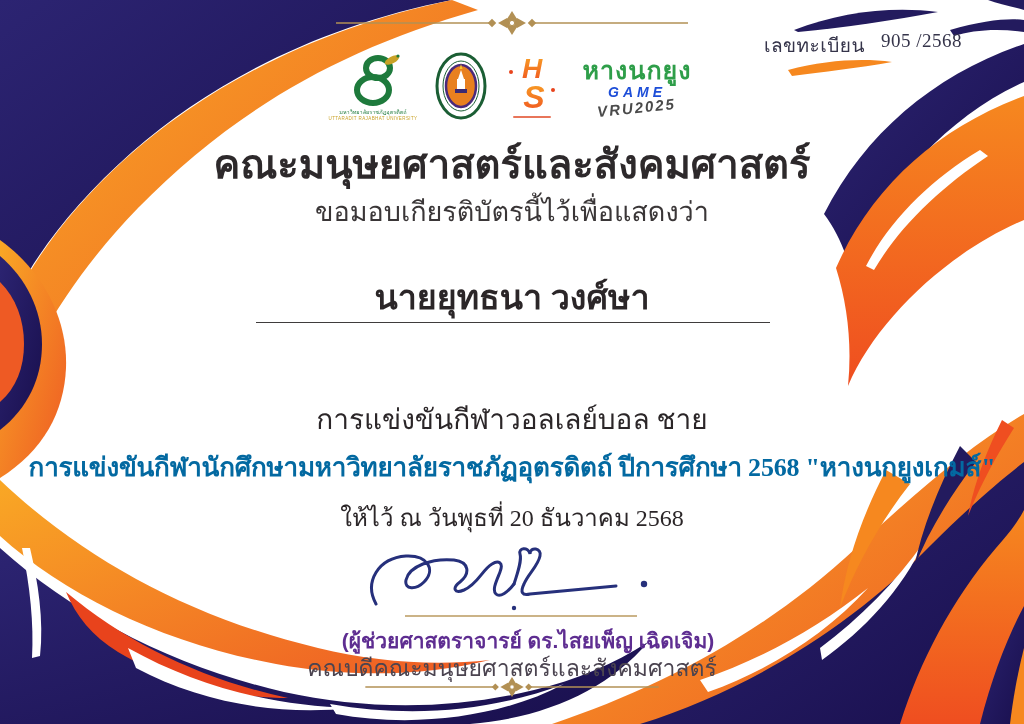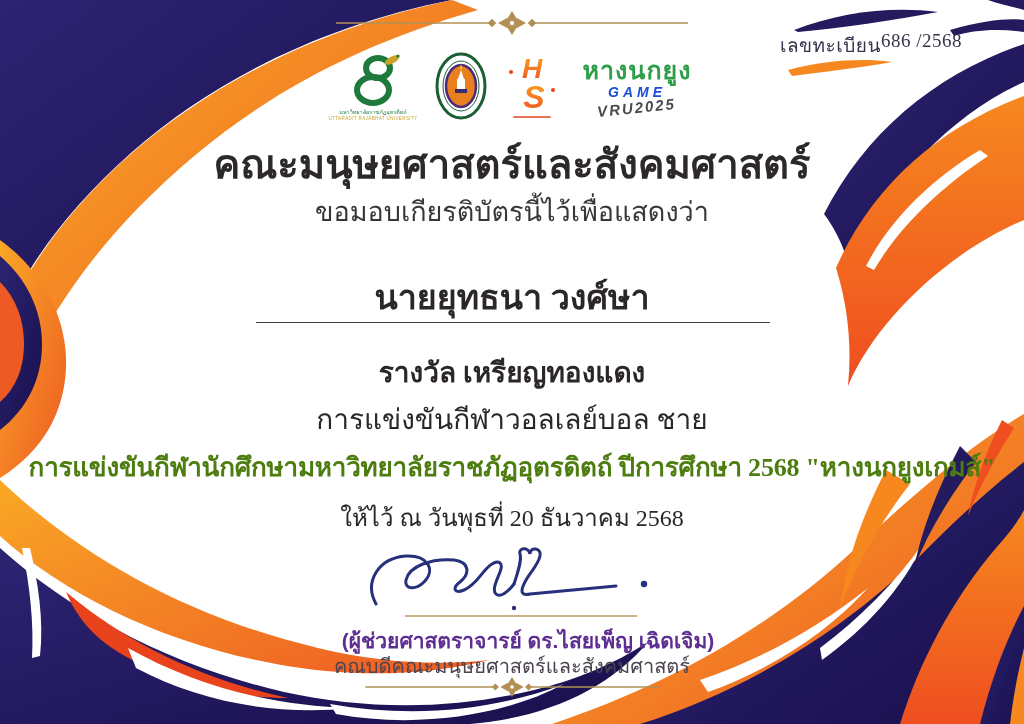--- a/index.html
+++ b/index.html
@@ -3,21 +3,21 @@
 <meta charset="utf-8">
 <style>
   html,body{margin:0;padding:0;background:#ffffff;}
   .certificate{
     position:relative;width:1024px;height:724px;overflow:hidden;background:#ffffff;
     font-family:"Liberation Serif","DejaVu Serif",serif;color:#2b2628;
   }
   .bg{position:absolute;left:0;top:0;width:1024px;height:724px;}
   .abs{position:absolute;left:0;right:0;text-align:center;}
   .reg{
-    position:absolute;top:30px;right:62px;display:flex;gap:0;
+    position:absolute;top:30px;right:62px;display:flex;gap:16px;
     font-size:19px;color:#35344a;letter-spacing:.5px;
   }
   .ornament{position:absolute;left:0;right:0;display:flex;justify-content:center;}
   .ornament-top{top:10px;}
   .ornament-bottom{top:676px;}
   .logos{
     position:absolute;top:46px;left:0;right:0;height:80px;
     display:flex;align-items:center;justify-content:center;gap:16px;
   }
   .logo1{display:flex;flex-direction:column;align-items:center;width:92px;}
@@ -27,26 +27,26 @@
     font-family:"Liberation Sans",sans-serif;}
   .logo-game .l1{font-size:25px;font-weight:bold;color:#2e9e49;letter-spacing:1px;}
   .logo-game .l2{font-size:14px;font-weight:bold;font-style:italic;color:#1d4ed8;letter-spacing:4px;margin-top:2px;}
   .logo-game .l3{font-size:15px;font-weight:bold;font-style:italic;color:#4a4a4a;letter-spacing:2px;transform:rotate(-6deg);margin-top:1px;}
   .title{top:132px;font-size:40px;font-weight:bold;color:#2d292b;}
   .subtitle{top:190px;font-size:27px;color:#3a3637;}
   .recipient{top:270px;font-size:34px;font-weight:bold;}
   .name-line{position:absolute;top:322px;left:256px;width:514px;height:0;border-top:1.6px solid #3f3c3c;}
   .award{top:350px;font-size:28px;font-weight:bold;}
   .event{top:397px;font-size:28px;text-align:center;}
-  .competition{top:446px;font-size:26px;font-weight:bold;white-space:nowrap;letter-spacing:-0.2px;color:#4d7c0f;}
+  .competition{top:446px;font-size:26px;font-weight:bold;white-space:nowrap;letter-spacing:-0.2px;color:#0369a1;}
   .issued{top:498px;font-size:24px;}
   .sig-wrap{position:absolute;top:546px;left:0;right:0;display:flex;justify-content:center;}
   .sig-line{position:absolute;top:615px;left:405px;width:232px;height:0;border-top:2px solid #cbb387;}
   .signer{top:624px;font-size:21px;font-weight:bold;color:#5e2d91;font-family:"Liberation Sans",sans-serif;padding-left:32px;}
-  .signer-title{top:650px;font-size:20px;color:#4b4450;font-family:"Liberation Sans",sans-serif;}
+  .signer-title{top:650px;font-size:23px;color:#4b4450;font-family:"Liberation Sans",sans-serif;}
 </style>
 </head>
 <body>
 
 <div class="certificate">
 
   <svg class="bg" viewBox="0 0 1024 724" aria-hidden="true">
     <defs>
       <linearGradient id="og1" x1="0" y1="0" x2="1" y2="1">
         <stop offset="0" stop-color="#f9a825"></stop>
@@ -98,21 +98,21 @@
     <path d="M0 480 C84 560 192 618 318 648 C376 662 434 666 490 660 C426 676 350 678 276 664 C166 644 66 596 0 536 Z" fill="url(#og1)"></path>
     <path d="M0 548 C76 616 172 666 284 692 C366 710 452 710 534 690 C576 680 614 664 648 642 C608 690 544 718 470 724 L0 724 Z" fill="url(#ng)"></path>
     <path d="M66 592 C128 644 204 680 288 698 C234 698 172 684 118 652 C92 636 76 616 66 592 Z" fill="#e8431c"></path>
     <path d="M22 548 C30 586 34 624 32 658 L40 656 C44 620 38 582 30 548 Z" fill="#ffffff"></path>
     <path d="M128 648 C196 686 272 706 352 708 C276 716 200 702 136 668 Z" fill="#ffffff"></path>
     <path d="M330 704 C410 718 490 712 564 684 C500 718 412 728 336 714 Z" fill="#ffffff"></path>
   </svg>
 
   <div class="reg">
     <span>เลขทะเบียน</span>
-    <span>686 /2568</span>
+    <span>905 /2568</span>
   </div>
 
   <div class="ornament ornament-top">
     <svg width="360" height="26" viewBox="0 0 360 26">
       <line x1="4" y1="13" x2="158" y2="13" stroke="#b29054" stroke-width="1.4"></line>
       <line x1="202" y1="13" x2="356" y2="13" stroke="#b29054" stroke-width="1.4"></line>
       <rect x="157" y="10" width="6" height="6" transform="rotate(45 160 13)" fill="#b29054"></rect>
       <rect x="197" y="10" width="6" height="6" transform="rotate(45 200 13)" fill="#b29054"></rect>
       <path d="M180 1 L185 9 L180 13 L175 9 Z" fill="#b29054"></path>
       <path d="M180 25 L185 17 L180 13 L175 17 Z" fill="#b29054"></path>
@@ -162,21 +162,20 @@
       <div class="l1">หางนกยูง</div>
       <div class="l2">GAME</div>
       <div class="l3">VRU2025</div>
     </div>
   </div>
 
   <div class="abs title">คณะมนุษยศาสตร์และสังคมศาสตร์</div>
   <div class="abs subtitle">ขอมอบเกียรติบัตรนี้ไว้เพื่อแสดงว่า</div>
   <div class="abs recipient">นายยุทธนา วงศ์ษา</div>
   <div class="name-line"></div>
-  <div class="abs award">รางวัล เหรียญทองแดง</div>
   <div class="abs event">การแข่งขันกีฬาวอลเลย์บอล ชาย</div>
   <div class="abs competition">การแข่งขันกีฬานักศึกษามหาวิทยาลัยราชภัฏอุตรดิตถ์ ปีการศึกษา 2568 "หางนกยูงเกมส์"</div>
   <div class="abs issued">ให้ไว้ ณ วันพุธที่ 20  ธันวาคม  2568</div>
 
   <div class="sig-wrap">
     <svg width="300" height="70" viewBox="0 0 300 70">
       <path d="M14 58 C2 36 16 12 44 10 C66 9 74 24 62 36 C54 44 42 44 44 34 C47 20 70 12 92 14 C108 16 108 28 98 36 C90 42 92 48 102 44 C116 38 120 24 130 18 C136 14 142 16 138 26 C134 36 130 44 134 48 C138 52 146 46 152 38" stroke="#26307b" stroke-width="3" fill="none" stroke-linecap="round"></path>
       <path d="M152 38 C156 26 160 14 158 8 C156 2 166 0 168 8 C168 0 180 2 178 10 C176 20 166 28 162 38 C158 46 160 50 168 48 L254 40" stroke="#26307b" stroke-width="3" fill="none" stroke-linecap="round"></path>
       <circle cx="282" cy="38" r="3.2" fill="#26307b"></circle>
       <circle cx="152" cy="62" r="2.2" fill="#26307b"></circle>

